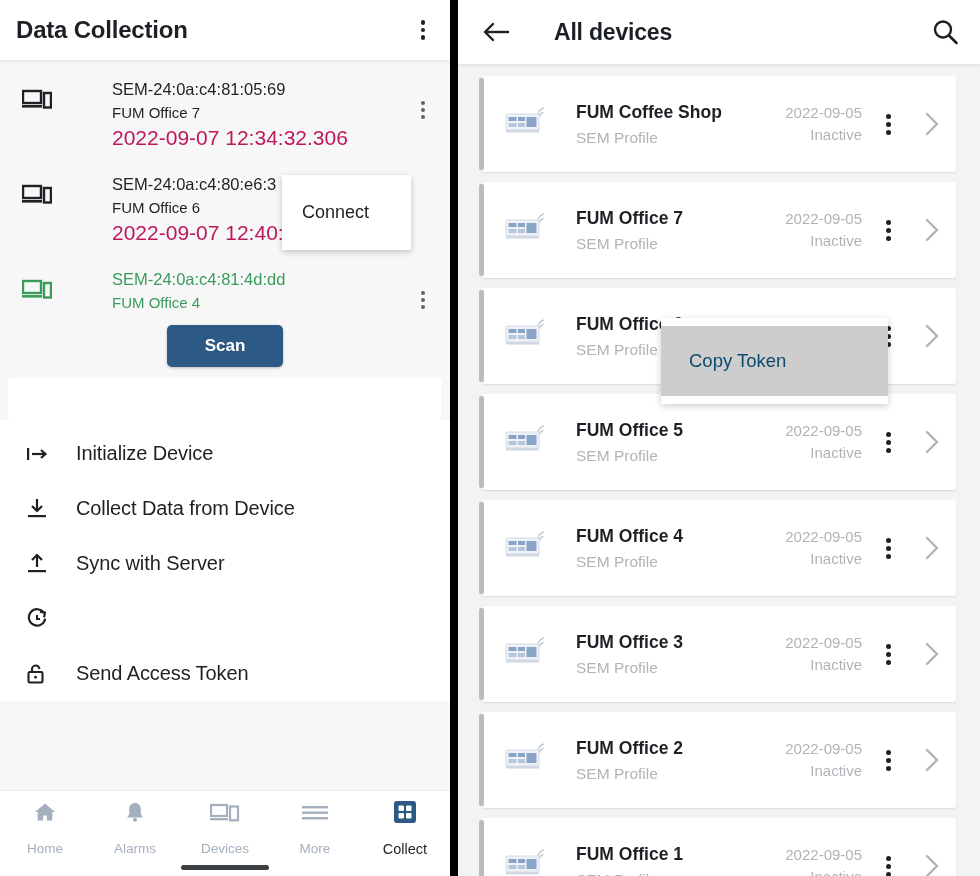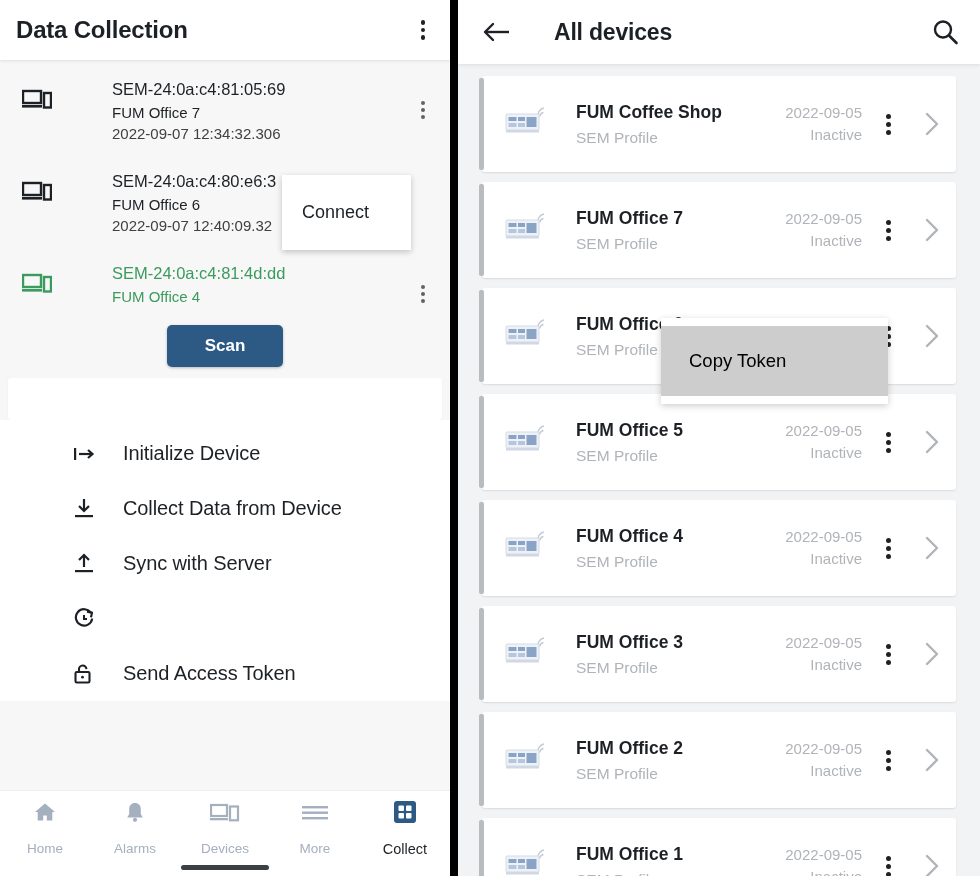--- a/index.html
+++ b/index.html
@@ -51,21 +51,21 @@
     min-height: 92px;
     gap: 36px;
   }
   .dev-row .laptop-icon { width: 40px; flex: 0 0 40px; padding-top: 10px; }
   .dev-row .dev-texts { flex: 1; padding-left: 14px; }
   .dev-mac {
     font-size: 16.5px; color: #1d2125; line-height: 1.45;
     font-family: "Liberation Sans", sans-serif;
   }
   .dev-name { font-size: 15px; color: #1d2125; line-height: 1.42; }
-  .dev-time { font-size: 15px; color: #404040; line-height: 1.42; }
+  .dev-time { font-size: 21px; color: #be185d; line-height: 1.42; }
   .dev-row.connected .dev-mac,
   .dev-row.connected .dev-name,
   .dev-row.connected .dev-time { color: #3a9b5c; }
   .dev-row .row-kebab { flex: 0 0 26px; padding-top: 18px; }
 
   .scan-btn-wrap {
     position: absolute; left: 0; right: 0; top: 265px;
     display: flex; justify-content: center;
   }
   .scan-btn {
@@ -79,21 +79,21 @@
   }
 
   .white-band {
     background: #ffffff;
     height: 42px;
     margin: 0 8px;
     border-radius: 3px;
     box-shadow: 0 1px 2px rgba(0,0,0,0.06);
   }
 
-  .menu-list { background: #ffffff; padding-top: 6px; padding-left: 47px; }
+  .menu-list { background: #ffffff; padding-top: 6px; }
   .menu-item {
     display: flex; align-items: center;
     height: 55px;
     padding: 0 16px 0 26px;
     cursor: pointer;
   }
   .menu-item .mi-icon {
     flex: 0 0 34px; width: 34px; height: 26px;
     display: flex; align-items: center; justify-content: flex-start;
   }
@@ -201,21 +201,21 @@
     box-shadow: 0 2px 7px rgba(0,0,0,0.20);
     z-index: 50;
     padding: 8px 0;
   }
   .copy-popup .cp-row {
     height: 70px; background: #cdcdcd;
     display: flex; align-items: center;
     padding-left: 28px;
     cursor: pointer;
   }
-  .copy-popup .cp-row span { font-size: 18.5px; color: #000000; }
+  .copy-popup .cp-row span { font-size: 18.5px; color: #0c4a6e; }
 
   svg { display: block; }
 </style>
 </head>
 <body>
 
 <div class="screen">
 
   <div class="left-panel">
 

